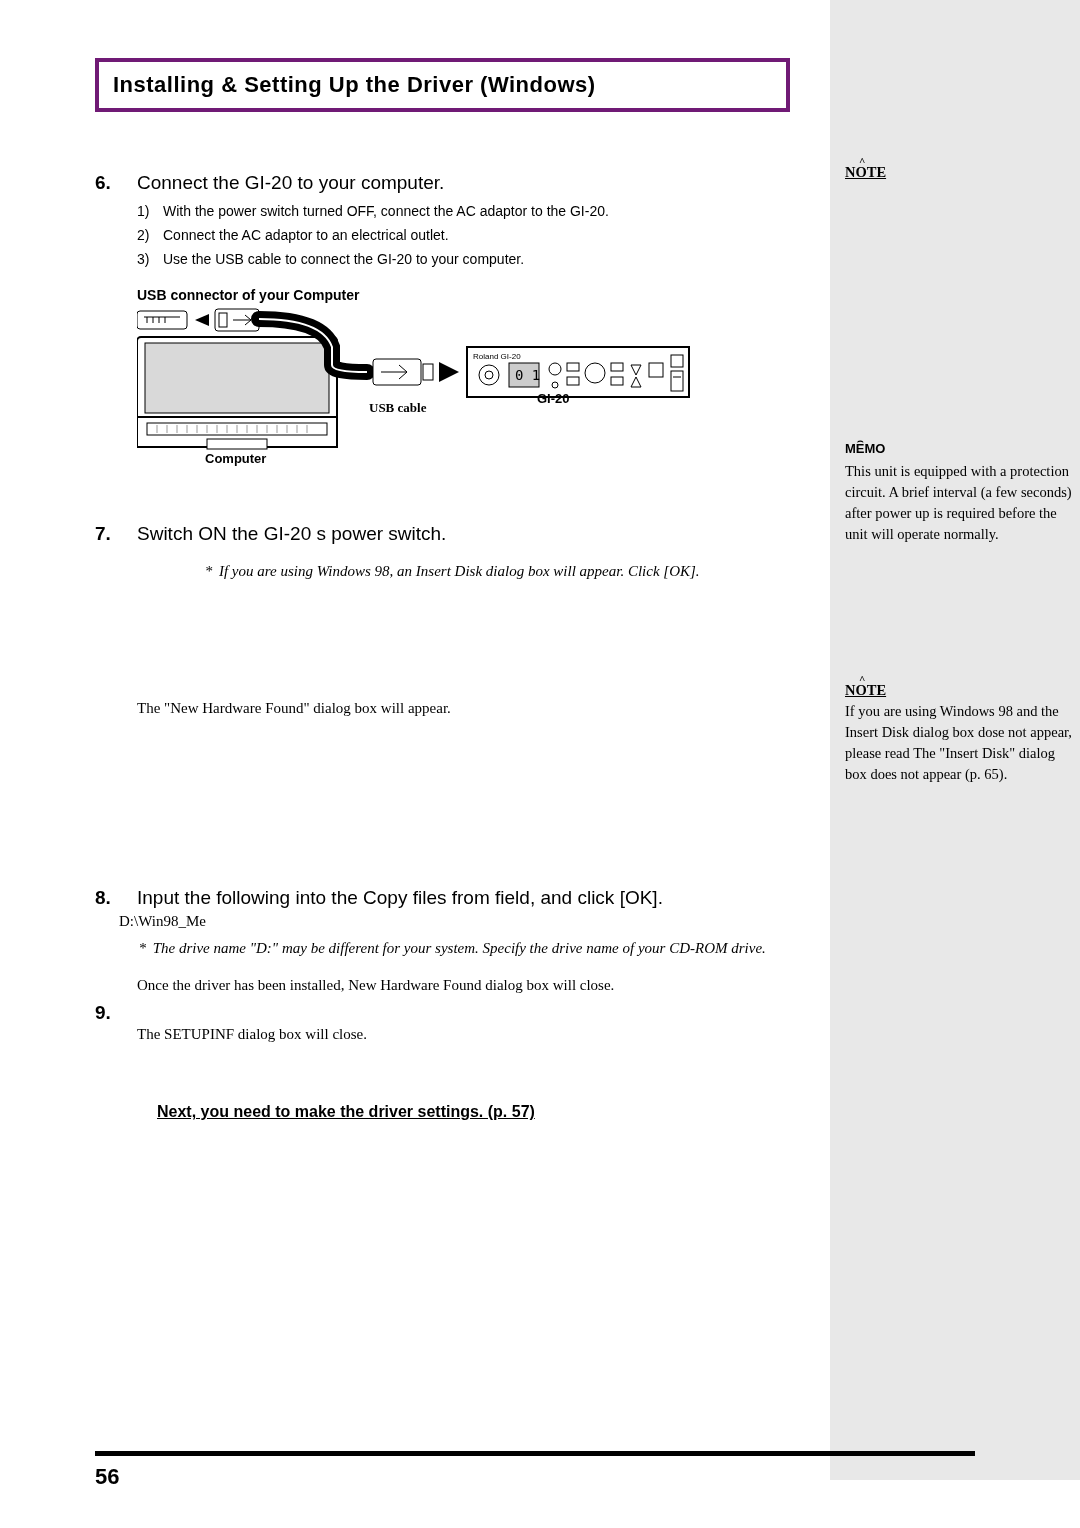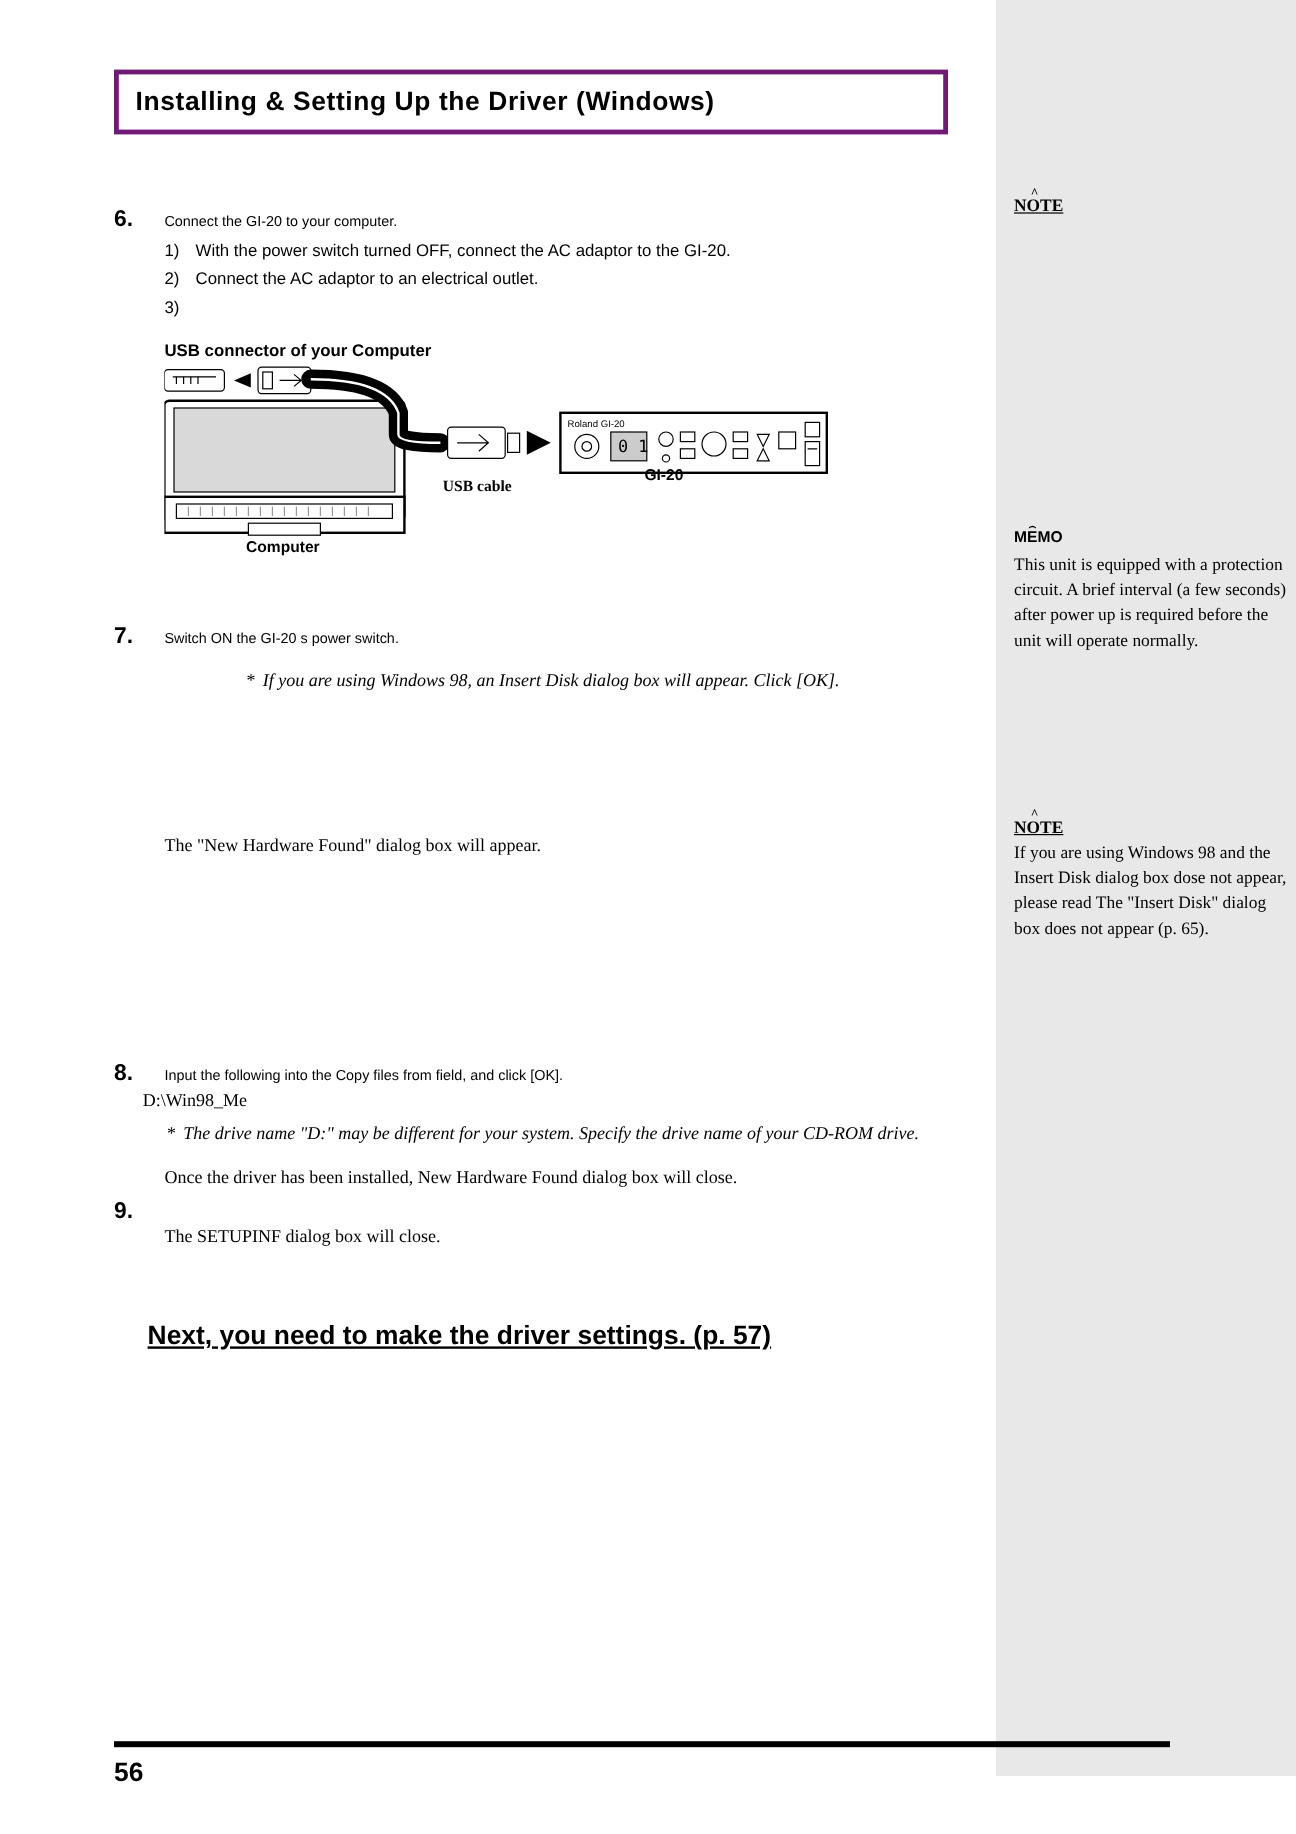--- a/index.html
+++ b/index.html
@@ -52,21 +52,21 @@
     font-weight: bold;
     font-size: 19px;
     width: 42px;
     flex-shrink: 0;
   }
   .step-body {
     flex: 1;
   }
   .step-lead {
     font-family: Arial, Helvetica, sans-serif;
-    font-size: 12px;
+    font-size: 19px;
   }
   .sub-list {
     margin-top: 6px;
     font-family: Arial, Helvetica, sans-serif;
     font-size: 14px;
     line-height: 1.7;
   }
   .sub-list .row { display: flex; }
   .sub-list .n { width: 26px; flex-shrink: 0; }
   .diagram {
@@ -96,23 +96,23 @@
     margin-top: 18px;
   }
   .path-text {
     font-size: 15px;
     margin-left: 24px;
     margin-top: 4px;
   }
   .next-line {
     font-family: Arial, Helvetica, sans-serif;
     font-weight: bold;
-    font-size: 22px;
+    font-size: 16px;
     text-decoration: underline;
-    margin-left: 28px;
+    margin-left: 62px;
     margin-top: 60px;
   }
   .note-block, .memo-block {
     position: absolute;
     width: 230px;
     font-size: 14.5px;
     line-height: 1.45;
   }
   .note-label { font-weight: bold; position: relative; display:inline-block; }
   .note-caret {
@@ -160,20 +160,21 @@
           <div class="row">
               <span class="n">1)</span>
               <span>With the power switch turned OFF, connect the AC adaptor to the GI-20.</span>
             </div>
           <div class="row">
               <span class="n">2)</span>
               <span>Connect the AC adaptor to an electrical outlet.</span>
             </div>
           <div class="row">
               <span class="n">3)</span>
+              <span>Use the USB cable to connect the GI-20 to your computer.</span>
             </div>
         </div>
       </div>
     </div>
 
     <div class="diagram">
       <div class="diagram-title">USB connector of your Computer</div>
       <svg class="diag-svg" width="560" height="160" viewBox="0 0 560 160">
 
         <rect x="0" y="4" width="50" height="18" rx="3" fill="#fff" stroke="#000"></rect>

